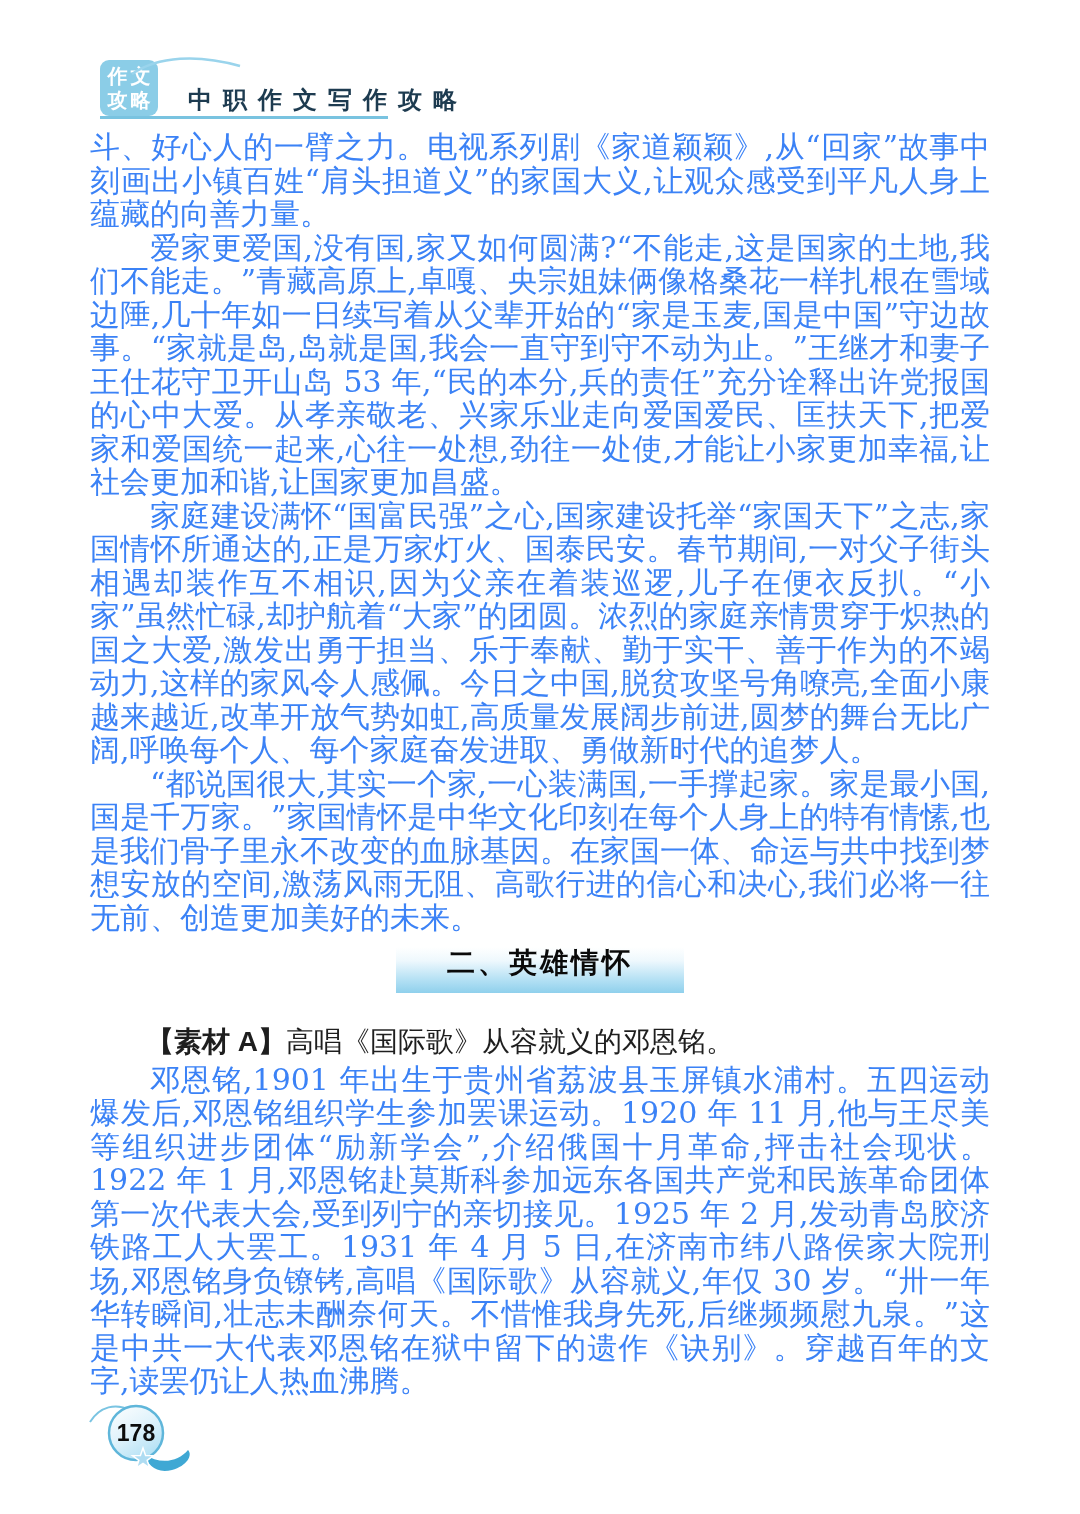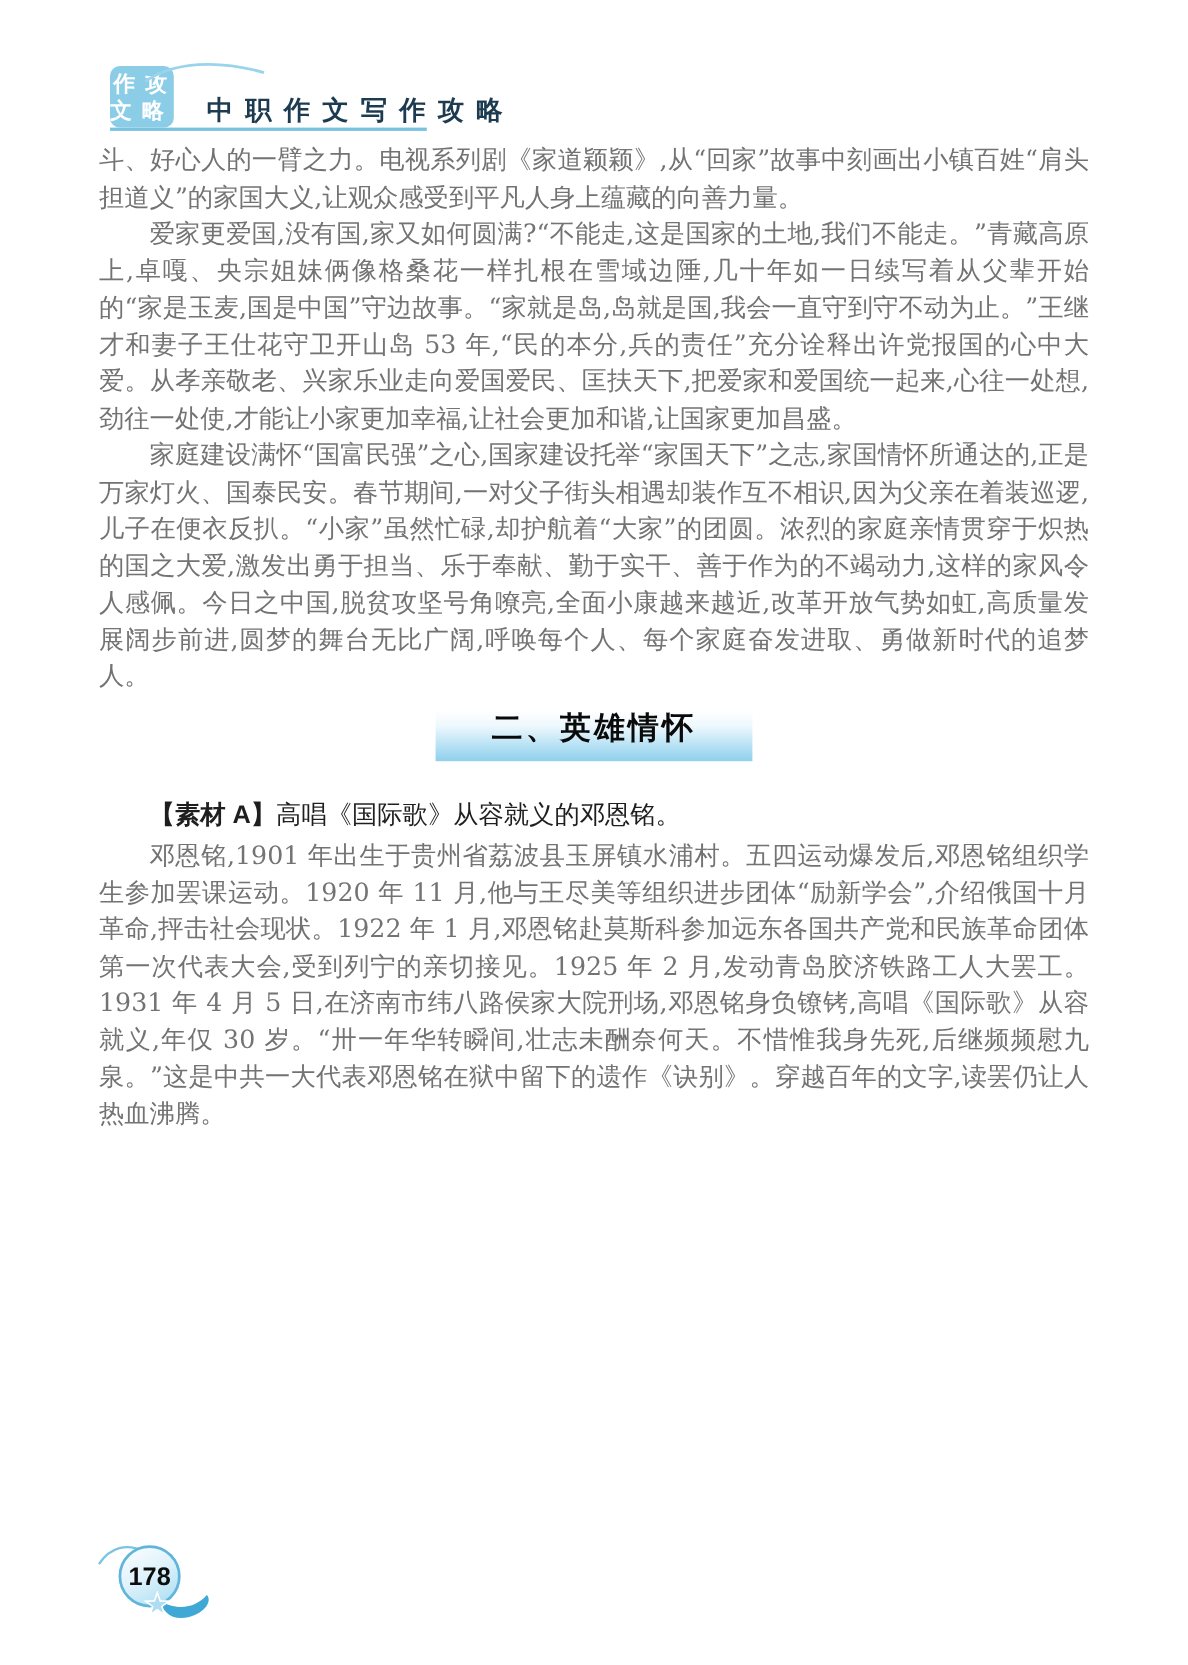--- a/index.html
+++ b/index.html
@@ -5,54 +5,54 @@
   html,body { margin:0; padding:0; }
   body {
     width:1080px; height:1514px; background:#ffffff; position:relative;
     overflow:hidden;
     font-family:"DejaVu Serif","Liberation Serif",serif;
   }
   
   .logo {
     position:absolute; left:100px; top:60px; width:58px; height:56px;
     background:#8bcde7; border-radius:9px;
-    display:flex; flex-direction:row; align-items:center; justify-content:center;
+    display:flex; flex-direction:column; align-items:center; justify-content:center;
     color:#ffffff; font-weight:bold; font-size:20px; line-height:24px;
     letter-spacing:3px; text-indent:3px;
   }
   .logo-arc { position:absolute; left:128px; top:52px; }
   .header-title {
     position:absolute; left:188px; top:84px;
     font-size:24px; font-weight:bold; letter-spacing:11px;
     color:#1d3b50; white-space:nowrap;
   }
   .header-rule {
     position:absolute; left:100px; top:116px; width:288px; height:3px;
     background:#79c3e0;
   }
   
   .content { position:absolute; left:90px; top:130px; width:900px; }
   .para {
-    margin:0; font-size:23px; line-height:33.5px; text-align:justify;
-    color:#737373; text-indent:2em;
+    margin:0; font-size:30px; line-height:33.5px; text-align:justify;
+    color:#3b82f6; text-indent:2em;
   }
   .para.first { text-indent:0; }
   
   .banner {
     width:288px; height:46px; margin:13px auto 0 auto;
     background:linear-gradient(180deg,#ffffff 0%,#eef8fd 30%,#b3e0f4 72%,#8fd0ec 100%);
     display:flex; align-items:center; justify-content:center;
   }
   .banner-text {
     font-family:"Liberation Sans","DejaVu Sans",sans-serif;
     font-weight:bold; font-size:28px; color:#0a0a0a; letter-spacing:3px;
     transform:translateY(-7px); white-space:nowrap;
   }
   
-  .material-line { margin:32px 0 0 0; font-size:23px; line-height:33.5px; color:#1e1e1e; text-indent:2em; }
+  .material-line { margin:32px 0 0 0; font-size:28px; line-height:33.5px; color:#1e1e1e; text-indent:2em; }
   .material-label { font-family:"Liberation Sans","DejaVu Sans",sans-serif; font-weight:bold; }
   .material-para { margin:4px 0 0 0; }
   
   .page-badge { position:absolute; left:86px; top:1398px; }
   .page-badge text {
     font-family:"Liberation Sans","DejaVu Sans",sans-serif;
     font-weight:bold; font-size:23px; fill:#0d0d0d;
   }
 </style>
 </head>
@@ -65,20 +65,21 @@
 <svg class="logo-arc" width="140" height="30" viewBox="0 0 140 30">
   <path d="M4,22 C30,4 70,2 112,14" stroke="#9ad4ec" stroke-width="2.5" fill="none"></path>
 </svg>
 <div class="header-title">中职作文写作攻略</div>
 <div class="header-rule"></div>
 
 <div class="content">
   <p class="para first">斗、好心人的一臂之力。电视系列剧《家道颖颖》,从“回家”故事中刻画出小镇百姓“肩头担道义”的家国大义,让观众感受到平凡人身上蕴藏的向善力量。</p>
   <p class="para">爱家更爱国,没有国,家又如何圆满?“不能走,这是国家的土地,我们不能走。”青藏高原上,卓嘎、央宗姐妹俩像格桑花一样扎根在雪域边陲,几十年如一日续写着从父辈开始的“家是玉麦,国是中国”守边故事。“家就是岛,岛就是国,我会一直守到守不动为止。”王继才和妻子王仕花守卫开山岛 53 年,“民的本分,兵的责任”充分诠释出许党报国的心中大爱。从孝亲敬老、兴家乐业走向爱国爱民、匡扶天下,把爱家和爱国统一起来,心往一处想,劲往一处使,才能让小家更加幸福,让社会更加和谐,让国家更加昌盛。</p>
   <p class="para">家庭建设满怀“国富民强”之心,国家建设托举“家国天下”之志,家国情怀所通达的,正是万家灯火、国泰民安。春节期间,一对父子街头相遇却装作互不相识,因为父亲在着装巡逻,儿子在便衣反扒。“小家”虽然忙碌,却护航着“大家”的团圆。浓烈的家庭亲情贯穿于炽热的国之大爱,激发出勇于担当、乐于奉献、勤于实干、善于作为的不竭动力,这样的家风令人感佩。今日之中国,脱贫攻坚号角嘹亮,全面小康越来越近,改革开放气势如虹,高质量发展阔步前进,圆梦的舞台无比广阔,呼唤每个人、每个家庭奋发进取、勇做新时代的追梦人。</p>
+  <p class="para">“都说国很大,其实一个家,一心装满国,一手撑起家。家是最小国,国是千万家。”家国情怀是中华文化印刻在每个人身上的特有情愫,也是我们骨子里永不改变的血脉基因。在家国一体、命运与共中找到梦想安放的空间,激荡风雨无阻、高歌行进的信心和决心,我们必将一往无前、创造更加美好的未来。</p>
 
   <div class="banner">
     <span class="banner-text">二、英雄情怀</span>
   </div>
 
   <p class="material-line">
     <span class="material-label">【素材 A】</span><span>高唱《国际歌》从容就义的邓恩铭。</span>
   </p>
   <p class="para material-para">邓恩铭,1901 年出生于贵州省荔波县玉屏镇水浦村。五四运动爆发后,邓恩铭组织学生参加罢课运动。1920 年 11 月,他与王尽美等组织进步团体“励新学会”,介绍俄国十月革命,抨击社会现状。1922 年 1 月,邓恩铭赴莫斯科参加远东各国共产党和民族革命团体第一次代表大会,受到列宁的亲切接见。1925 年 2 月,发动青岛胶济铁路工人大罢工。1931 年 4 月 5 日,在济南市纬八路侯家大院刑场,邓恩铭身负镣铐,高唱《国际歌》从容就义,年仅 30 岁。“卅一年华转瞬间,壮志未酬奈何天。不惜惟我身先死,后继频频慰九泉。”这是中共一大代表邓恩铭在狱中留下的遗作《诀别》。穿越百年的文字,读罢仍让人热血沸腾。</p>
 </div>

